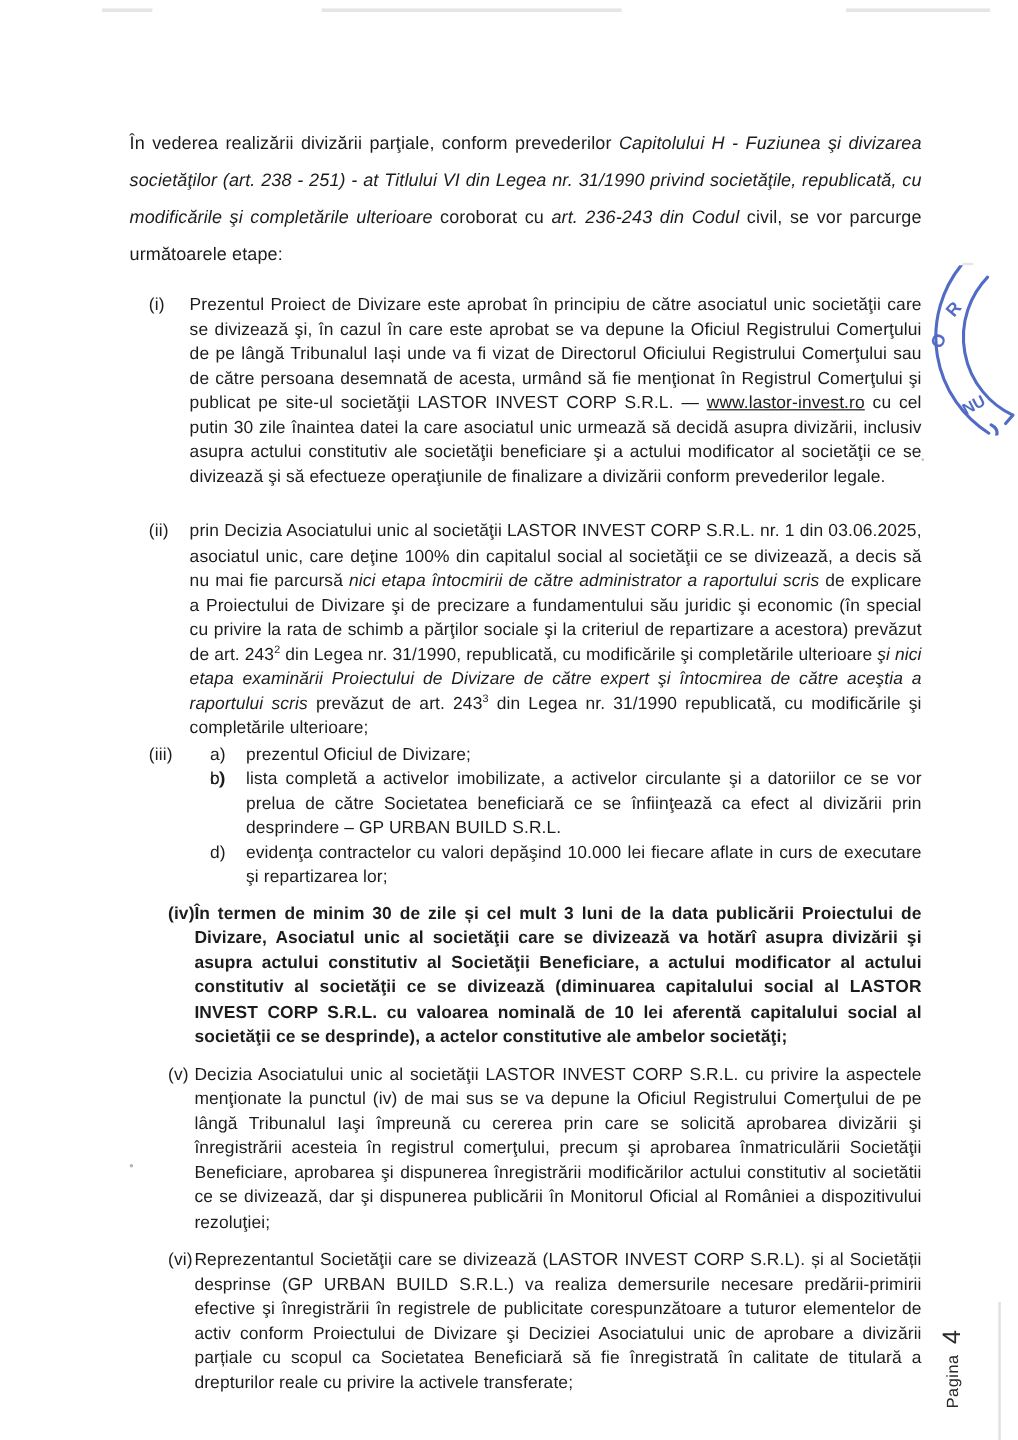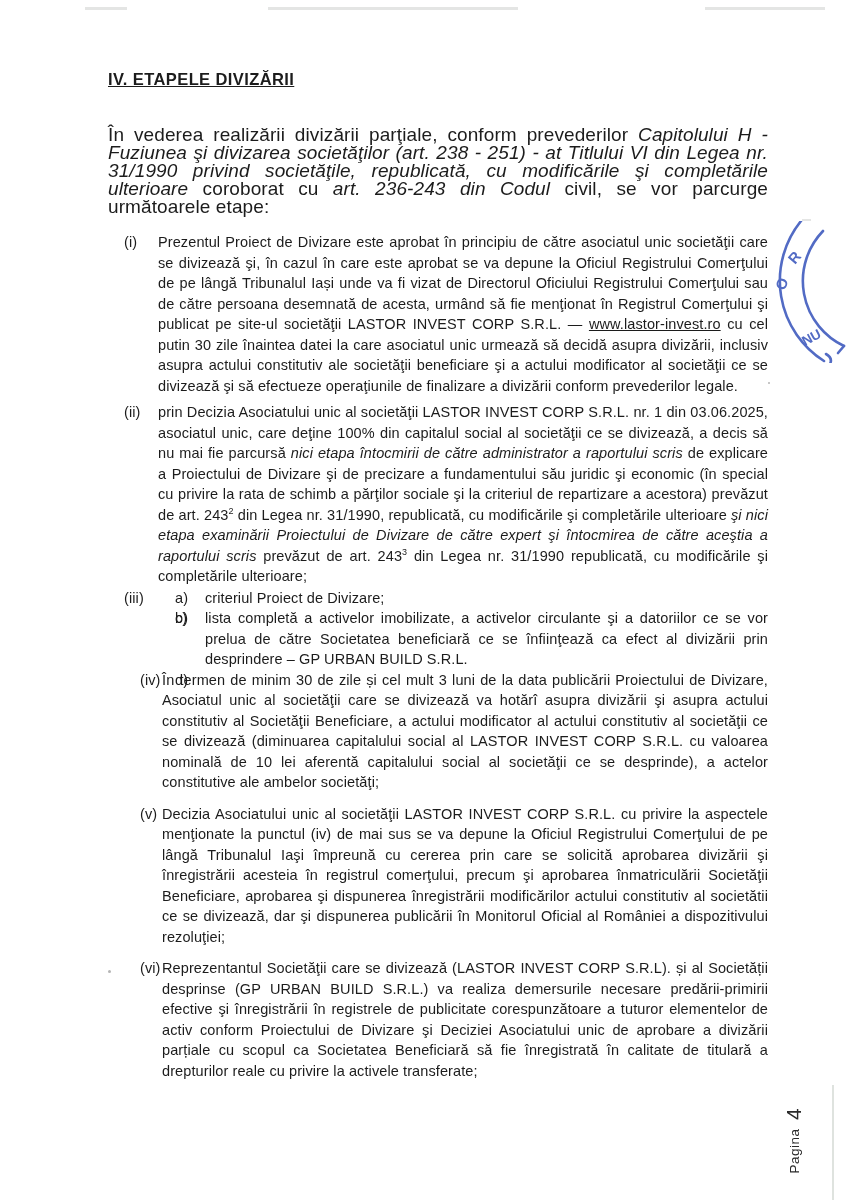--- a/index.html
+++ b/index.html
@@ -7,34 +7,34 @@
     width:848px;height:1200px;background:#ffffff;position:relative;overflow:hidden;
     font-family:"Liberation Sans", sans-serif;color:#1c1c1c;
     -webkit-font-smoothing:antialiased;
   }
   .content{padding:68px 80px 0 108px;}
   .heading{
     font-size:16.5px;font-weight:bold;text-decoration:underline;
     letter-spacing:.4px;line-height:22px;
   }
   .intro{
-    margin:36px 0 0 0;font-size:19px;line-height:18px;text-align:justify;
+    margin:36px 0 0 0;font-size:15px;line-height:31px;text-align:justify;
     letter-spacing:.1px;
   }
   .item{
     position:relative;padding-left:50px;font-size:14.5px;line-height:20.5px;
     text-align:justify;letter-spacing:.1px;
   }
   .item .marker{position:absolute;left:16px;top:0;}
   .item.lvl2{padding-left:54px;}
   .item.lvl2 .marker{left:32px;}
   #item-i{margin-top:16px;}
-  #item-ii{margin-top:6px;}
+  #item-ii{margin-top:25px;}
   #item-iii{margin-top:1px;}
-  #item-iv{margin-top:0;}
+  #item-iv{margin-top:10px;font-weight:bold;}
   #item-v{margin-top:11px;}
   #item-vi{margin-top:11px;}
   .sub{position:relative;padding-left:47px;text-align:justify;}
   .sub .smarker{position:absolute;left:17px;top:0;}
   sup{font-size:62%;vertical-align:super;line-height:0;}
   
   .stamp{position:absolute;left:735px;top:221px;width:113px;height:142px;opacity:.88;}
   
   .pageno{
     position:absolute;left:745px;top:1128px;width:100px;height:26px;
@@ -54,45 +54,44 @@
 
   <div class="smudge" style="left:85px;top:7px;width:42px;height:3px;"></div>
   <div class="smudge" style="left:268px;top:7px;width:250px;height:3px;"></div>
   <div class="smudge" style="left:705px;top:7px;width:120px;height:3px;"></div>
   <div class="smudge" style="left:802px;top:219px;width:9px;height:2px;"></div>
   <div class="speck" style="left:108px;top:970px;width:3px;height:3px;"></div>
   <div class="speck" style="left:768px;top:382px;width:2px;height:2px;"></div>
   <div class="streak"></div>
 
   <div class="content">
-    <div class="heading">IV. ETAPELE DIVIZĂRII</div>
 
     <p class="intro"><span>În vederea realizării divizării parţiale, conform prevederilor </span><span style="font-style: italic;">Capitolului H - Fuziunea şi divizarea societăţilor (art. 238 - 251) - at Titlului VI din Legea nr. 31/1990 privind societăţile, republicată, cu modificările şi completările ulterioare</span><span> coroborat cu </span><span style="font-style: italic;">art. 236-243 din Codul</span><span> civil, se vor parcurge următoarele etape:</span></p>
 
     <div class="item" id="item-i">
       <span class="marker">(i)</span><span><span>Prezentul Proiect de Divizare este aprobat în principiu de către asociatul unic societăţii care se divizează şi, în cazul în care este aprobat se va depune la Oficiul Registrului Comerţului de pe lângă Tribunalul Iași unde va fi vizat de Directorul Oficiului Registrului Comerţului sau de către persoana desemnată de acesta, urmând să fie menţionat în Registrul Comerţului şi publicat pe site-ul societăţii LASTOR INVEST CORP S.R.L. — </span><span style="text-decoration: underline;">www.lastor-invest.ro</span><span> cu cel putin 30 zile înaintea datei la care asociatul unic urmează să decidă asupra divizării, inclusiv asupra actului constitutiv ale societăţii beneficiare şi a actului modificator al societăţii ce se divizează şi să efectueze operaţiunile de finalizare a divizării conform prevederilor legale.</span></span>
     </div>
 
     <div class="item" id="item-ii">
       <span class="marker">(ii)</span><span><span>prin Decizia Asociatului unic al societăţii LASTOR INVEST CORP S.R.L. nr. 1 din 03.06.2025, asociatul unic, care deţine 100% din capitalul social al societăţii ce se divizează, a decis să nu mai fie parcursă </span><span style="font-style: italic;">nici etapa întocmirii de către administrator a raportului scris</span><span> de explicare a Proiectului de Divizare şi de precizare a fundamentului său juridic şi economic (în special cu privire la rata de schimb a părţilor sociale şi la criteriul de repartizare a acestora) prevăzut de art. 243</span><sup>2</sup><span> din Legea nr. 31/1990, republicată, cu modificările şi completările ulterioare </span><span style="font-style: italic;">şi nici etapa examinării Proiectului de Divizare de către expert şi întocmirea de către aceştia a raportului scris</span><span> prevăzut de art. 243</span><sup>3</sup><span> din Legea nr. 31/1990 republicată, cu modificările şi completările ulterioare;</span></span>
     </div>
 
     <div class="item" id="item-iii">
       <span class="marker">(iii)</span>
       <div class="sub">
-        <span class="smarker">a)</span><span><span>criteriul Proiect de Divizare;</span></span>
+        <span class="smarker">a)</span><span><span>prezentul Oficiul de Divizare;</span></span>
       </div>
       <div class="sub">
         <span class="smarker">b)</span>
       </div>
       <div class="sub">
         <span class="smarker">c)</span><span><span>lista completă a activelor imobilizate, a activelor circulante şi a datoriilor ce se vor prelua de către Societatea beneficiară ce se înfiinţează ca efect al divizării prin desprindere – GP URBAN BUILD S.R.L.</span></span>
       </div>
       <div class="sub">
-        <span class="smarker">d)</span>
+        <span class="smarker">d)</span><span><span>evidenţa contractelor cu valori depăşind 10.000 lei fiecare aflate in curs de executare şi repartizarea lor;</span></span>
       </div>
     </div>
 
     <div class="item lvl2" id="item-iv">
       <span class="marker">(iv)</span><span><span>În termen de minim 30 de zile și cel mult 3 luni de la data publicării Proiectului de Divizare, Asociatul unic al societăţii care se divizează va hotărî asupra divizării şi asupra actului constitutiv al Societăţii Beneficiare, a actului modificator al actului constitutiv al societăţii ce se divizează (diminuarea capitalului social al LASTOR INVEST CORP S.R.L. cu valoarea nominală de 10 lei aferentă capitalului social al societăţii ce se desprinde), a actelor constitutive ale ambelor societăţi;</span></span>
     </div>
 
     <div class="item lvl2" id="item-v">
       <span class="marker">(v)</span><span><span>Decizia Asociatului unic al societăţii LASTOR INVEST CORP S.R.L. cu privire la aspectele menţionate la punctul (iv) de mai sus se va depune la Oficiul Registrului Comerţului de pe lângă Tribunalul Iaşi împreună cu cererea prin care se solicită aprobarea divizării şi înregistrării acesteia în registrul comerţului, precum şi aprobarea înmatriculării Societăţii Beneficiare, aprobarea şi dispunerea înregistrării modificărilor actului constitutiv al societătii ce se divizează, dar şi dispunerea publicării în Monitorul Oficial al României a dispozitivului rezoluţiei;</span></span>
     </div>

